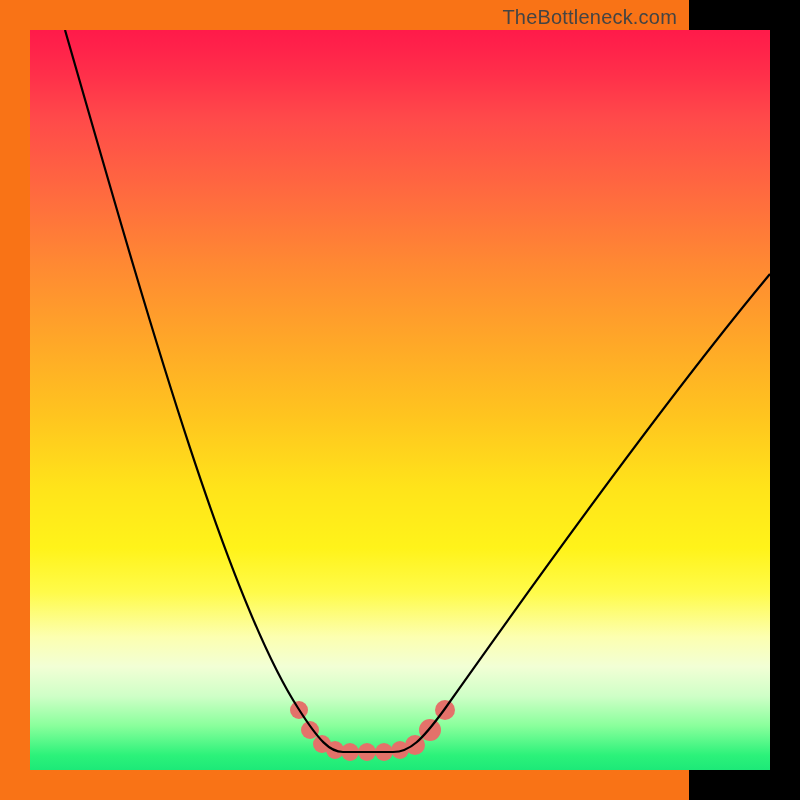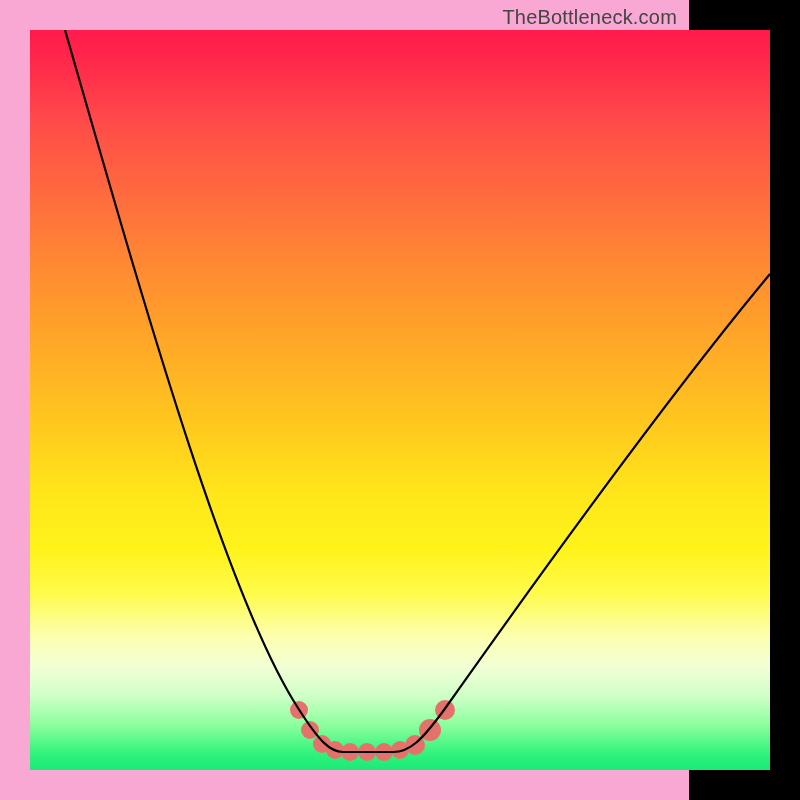--- a/index.html
+++ b/index.html
@@ -8,21 +8,21 @@
     background: #000;
     width: 800px;
     height: 800px;
     overflow: hidden;
     font-family: Arial, Helvetica, sans-serif;
   }
   .frame {
     position: relative;
     width: 689px;
     height: 800px;
-    background: #f9a8d4;
+    background: #f97316;
   }
   .plot-area {
     position: absolute;
     left: 30px;
     top: 30px;
     width: 740px;
     height: 740px;
     overflow: hidden;
   }
   .gradient-bg {

